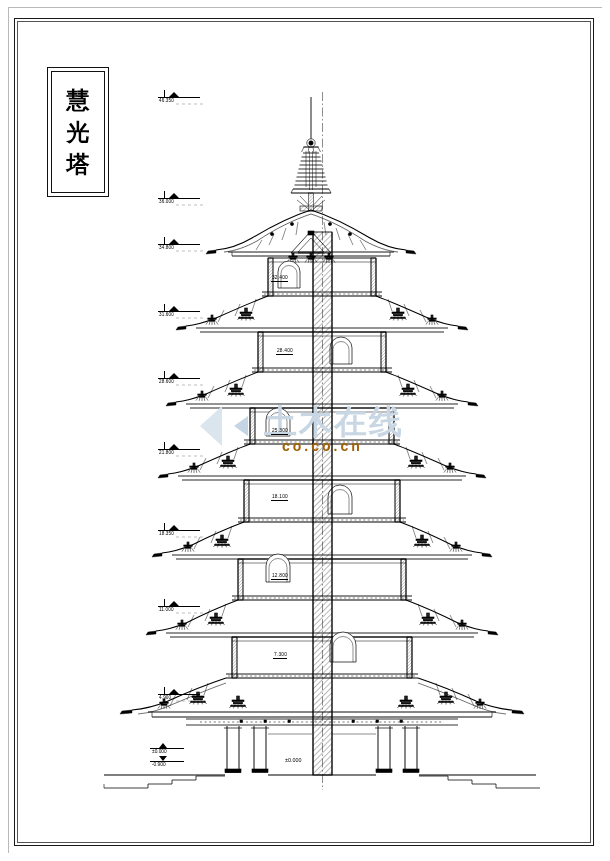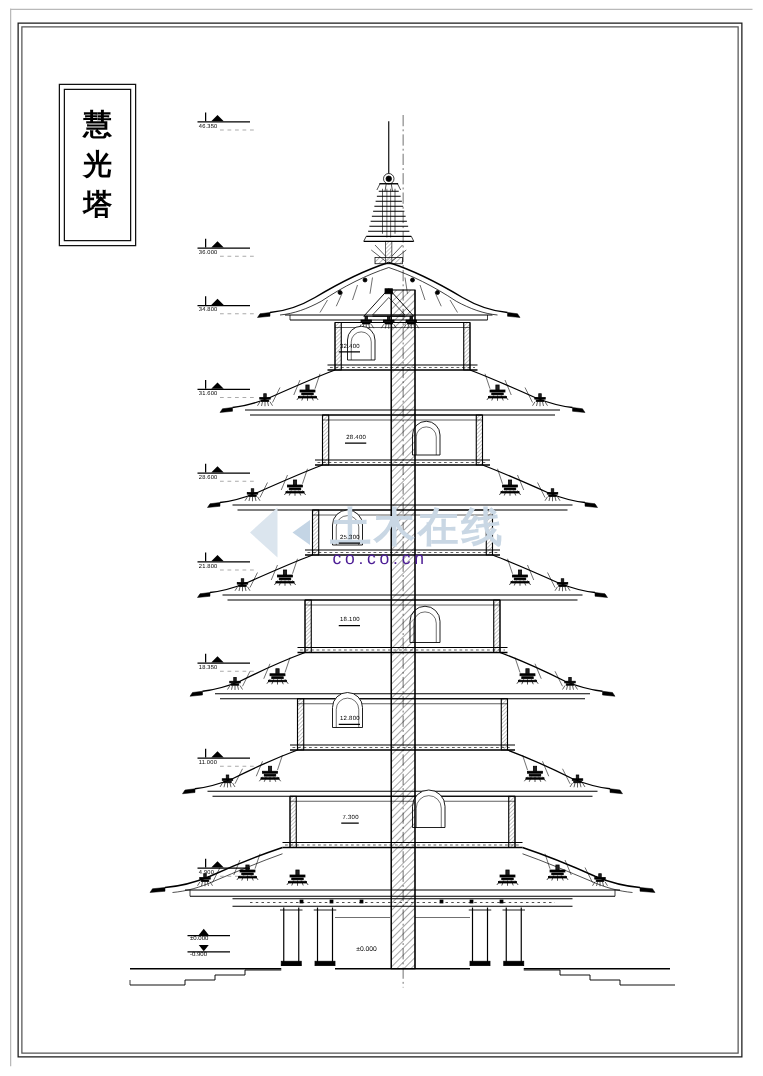--- a/index.html
+++ b/index.html
@@ -49,22 +49,22 @@
      font-family:"Liberation Sans",sans-serif;letter-spacing:0.2px;}
   .fl-label::after{content:"";position:absolute;left:-1px;bottom:-1.5px;width:110%;border-bottom:0.7px solid #000;}
 
   .ground-label{position:absolute;font-size:5.4px;color:#000;white-space:nowrap;}
 
   
   #watermark{position:absolute;left:196px;top:398px;width:260px;height:64px;
      pointer-events:none;opacity:1;}
   .wm-chars{position:absolute;left:68px;top:2px;font-family:"DejaVu Serif",serif;font-size:33px;
      color:#c9d7e4;font-weight:700;letter-spacing:2px;white-space:nowrap;}
-  .wm-sub{position:absolute;left:70px;top:40px;font-family:"Liberation Sans",sans-serif;
-     font-size:14px;color:#4c1d95;letter-spacing:3px;white-space:nowrap;font-weight:400;}
+  .wm-sub{position:absolute;left:86px;top:40px;font-family:"Liberation Sans",sans-serif;
+     font-size:14px;color:#a16207;letter-spacing:3px;white-space:nowrap;font-weight:700;}
   .wm-logo{position:absolute;left:0px;top:6px;width:58px;height:44px;}
 </style>
 </head>
 <body>
 
 <div id="sheet">
 
   <div class="paper-edge edge-top"></div>
   <div class="paper-edge edge-left"></div>
 

